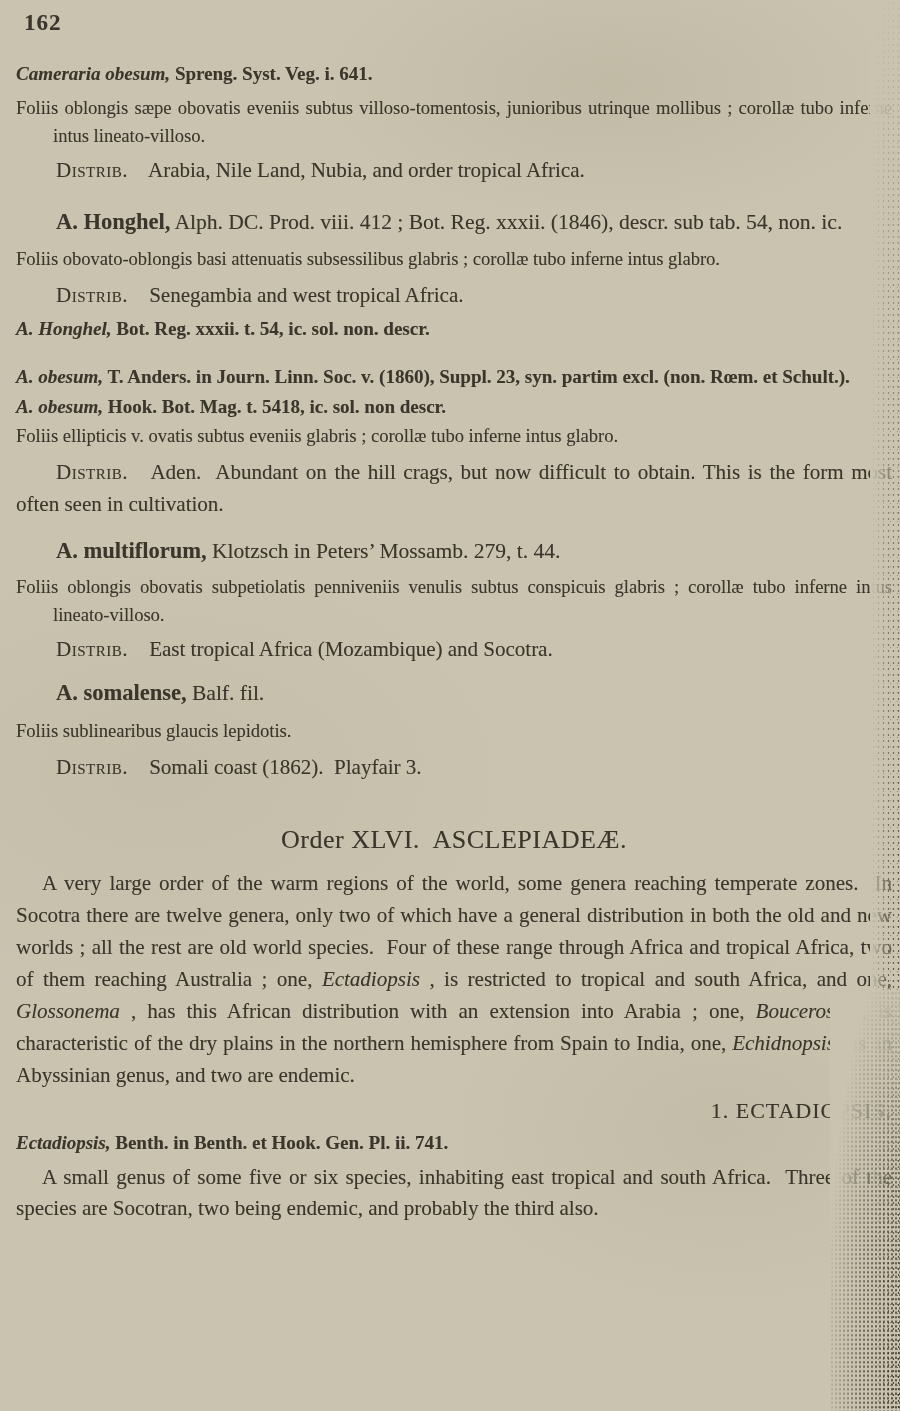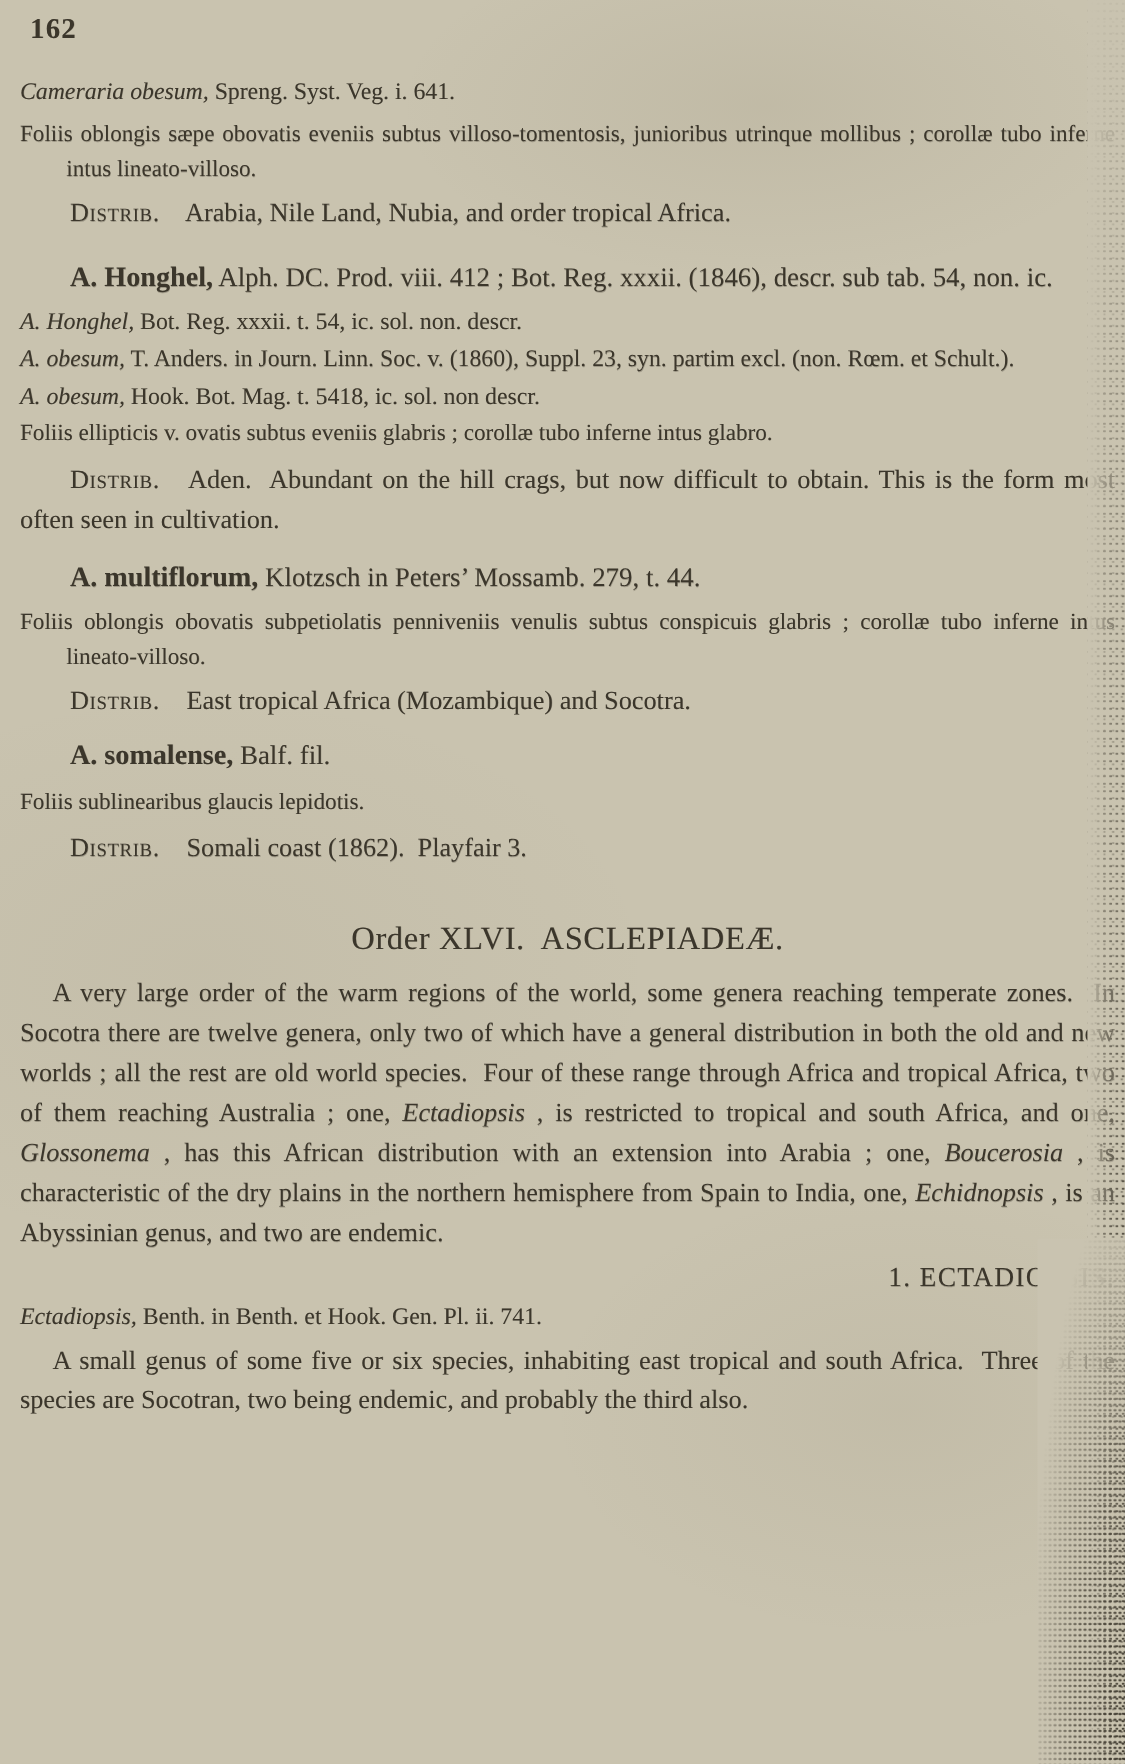--- a/index.html
+++ b/index.html
@@ -28,20 +28,21 @@
   .booktitle{display:block;text-align:center;font-size:19px;font-weight:bold;letter-spacing:3px;}
 
   p{margin:0;}
   .it{font-style:italic;}
 
   
   .syn{
     font-size:19px;line-height:27px;
     padding-left:37px;text-indent:-37px;
     text-align:justify;
+    font-weight:bold;
   }
   
   .desc{
     font-size:18.5px;line-height:28px;
     padding-left:37px;text-indent:-37px;
     text-align:justify;
   }
   
   .dist{
     font-size:21px;line-height:30px;
@@ -71,21 +72,21 @@
 
   
   .m-syn1{margin-top:22px;}
   .m-desc1{margin-top:7px;}
   .m-dist1{margin-top:5px;}
   .m-sp1{margin-top:20px;}
   .m-desc2{margin-top:6px;}
   .m-dist2{margin-top:7px;}
   .m-sp2{margin-top:19px;}
   .m-syn2{margin-top:5px;}
-  .m-syn3{margin-top:3px;}
+  .m-syn3{margin-top:21px;}
   .m-syn4{margin-top:3px;}
   .m-desc3{margin-top:2px;}
   .m-dist3{margin-top:6px;}
   .m-sp3{margin-top:14px;}
   .m-desc4{margin-top:5px;}
   .m-dist4{margin-top:5px;}
   .m-sp4{margin-top:12px;}
   .m-desc5{margin-top:7px;}
   .m-dist5{margin-top:7px;}
   .m-para1{margin-top:10px;}
@@ -139,21 +140,26 @@
   <p class="dist m-dist1">
     <span class="sc">Distrib.</span>
     <span>Arabia, Nile Land, Nubia, and order tropical Africa.</span>
   </p>
 
   <p class="species m-sp1">
     <span class="name">A. Honghel,</span>
     <span> Alph. DC. Prod. viii. 412&nbsp;; Bot. Reg. xxxii. (1846), descr. sub tab. 54, non. ic.</span>
   </p>
 
-
+  <p class="desc m-desc2">Foliis obovato-oblongis basi attenuatis subsessilibus glabris&nbsp;; corollæ tubo inferne intus glabro.</p>
+
+  <p class="dist m-dist2">
+    <span class="sc">Distrib.</span>
+    <span>Senegambia and west tropical Africa.</span>
+  </p>
 
 
   <p class="syn m-syn2">
     <span class="it">A. Honghel,</span>
     <span> Bot. Reg. xxxii. t. 54, ic. sol. non. descr.</span>
   </p>
 
   <p class="syn m-syn3">
     <span class="it">A. obesum,</span>
     <span> T. Anders. in Journ. Linn. Soc. v. (1860), Suppl. 23, syn. partim excl. (non. Rœm. et Schult.).</span>

